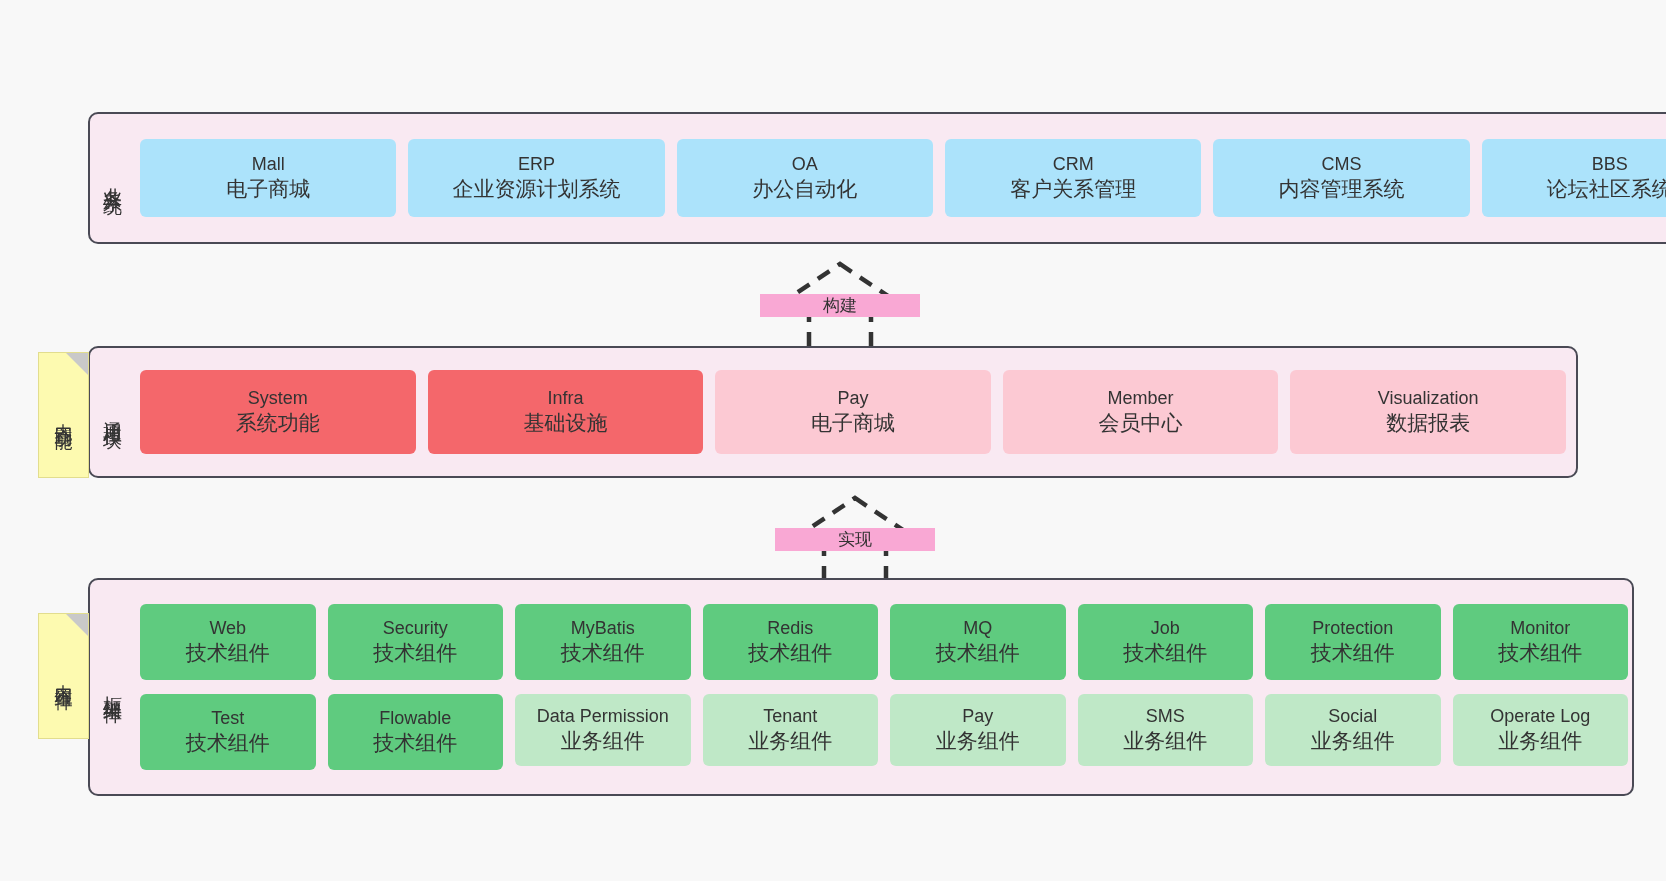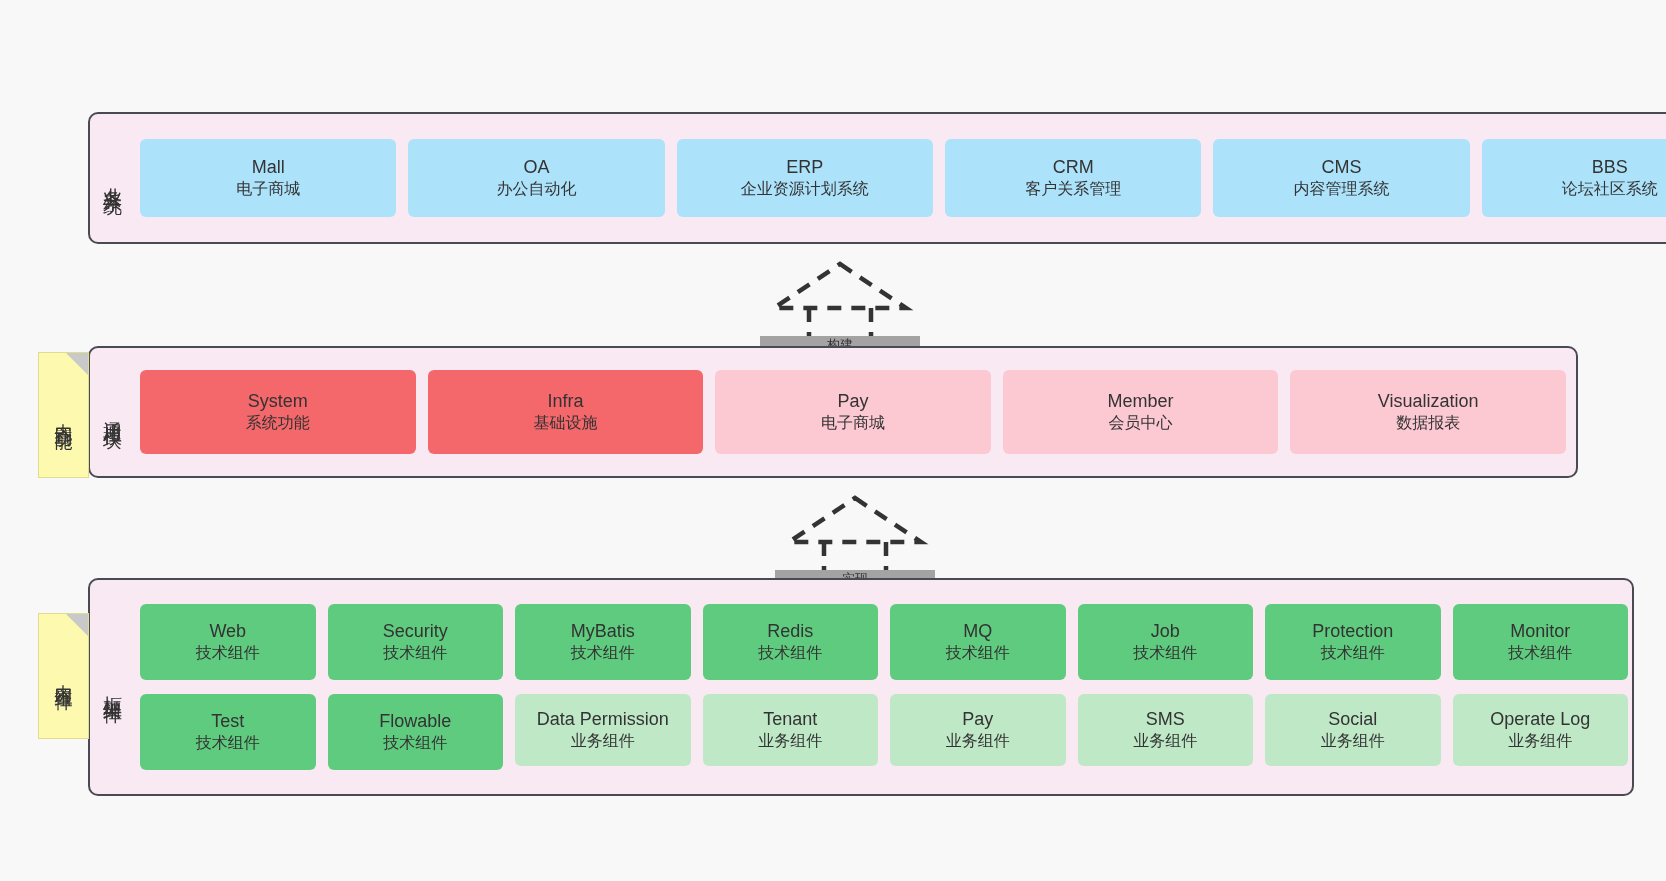--- a/index.html
+++ b/index.html
@@ -72,21 +72,21 @@
     display: flex;
     flex-direction: column;
     align-items: center;
     justify-content: center;
     text-align: center;
     color: #333;
     line-height: 1.22;
     padding: 4px 6px;
   }
   .card .en { font-size: 18px; }
-  .card .cn { font-size: 16px; }
+  .card .cn { font-size: 21px; }
 
   .card.biz      { background: #ace3fb; height: 78px; }
   .card.mod-core { background: #f4676b; height: 84px; }
   .card.mod-soft { background: #fcc9d3; height: 84px; }
   .card.tech     { background: #5fcb7f; height: 76px; }
   .card.biz-comp { background: #bfe8c7; height: 72px; }
 
   
   .note {
     position: absolute;
@@ -116,47 +116,46 @@
     position: absolute;
     width: 160px;
     height: 90px;
   }
   .arrow svg { display: block; width: 160px; height: 90px; }
   .arrow-label {
     position: absolute;
     left: 0; right: 0;
     top: 36px;
     text-align: center;
-    font-size: 13px;
+    font-size: 17px;
     color: #333;
-    background: #a3a3a3;
+    background: #f9a8d4;
     padding: 0 2px;
-    margin-top: 42px;
   }
 </style>
 </head>
 <body>
 
 <div id="canvas">
 
   <div class="layer" style="left:88px; top:112px; width:1662px; height:132px;justify-content:center;">
     <div class="layer-title">业务系统</div>
     <div class="layer-body">
 
       <div class="card biz">
         <span class="en">Mall</span>
         <span class="cn">电子商城</span>
       </div>
       <div class="card biz">
+        <span class="en">ERP</span>
+        <span class="cn">企业资源计划系统</span>
+      </div>
+      <div class="card biz">
         <span class="en">OA</span>
         <span class="cn">办公自动化</span>
-      </div>
-      <div class="card biz">
-        <span class="en">ERP</span>
-        <span class="cn">企业资源计划系统</span>
       </div>
       <div class="card biz">
         <span class="en">CRM</span>
         <span class="cn">客户关系管理</span>
       </div>
       <div class="card biz">
         <span class="en">CMS</span>
         <span class="cn">内容管理系统</span>
       </div>
       <div class="card biz">

